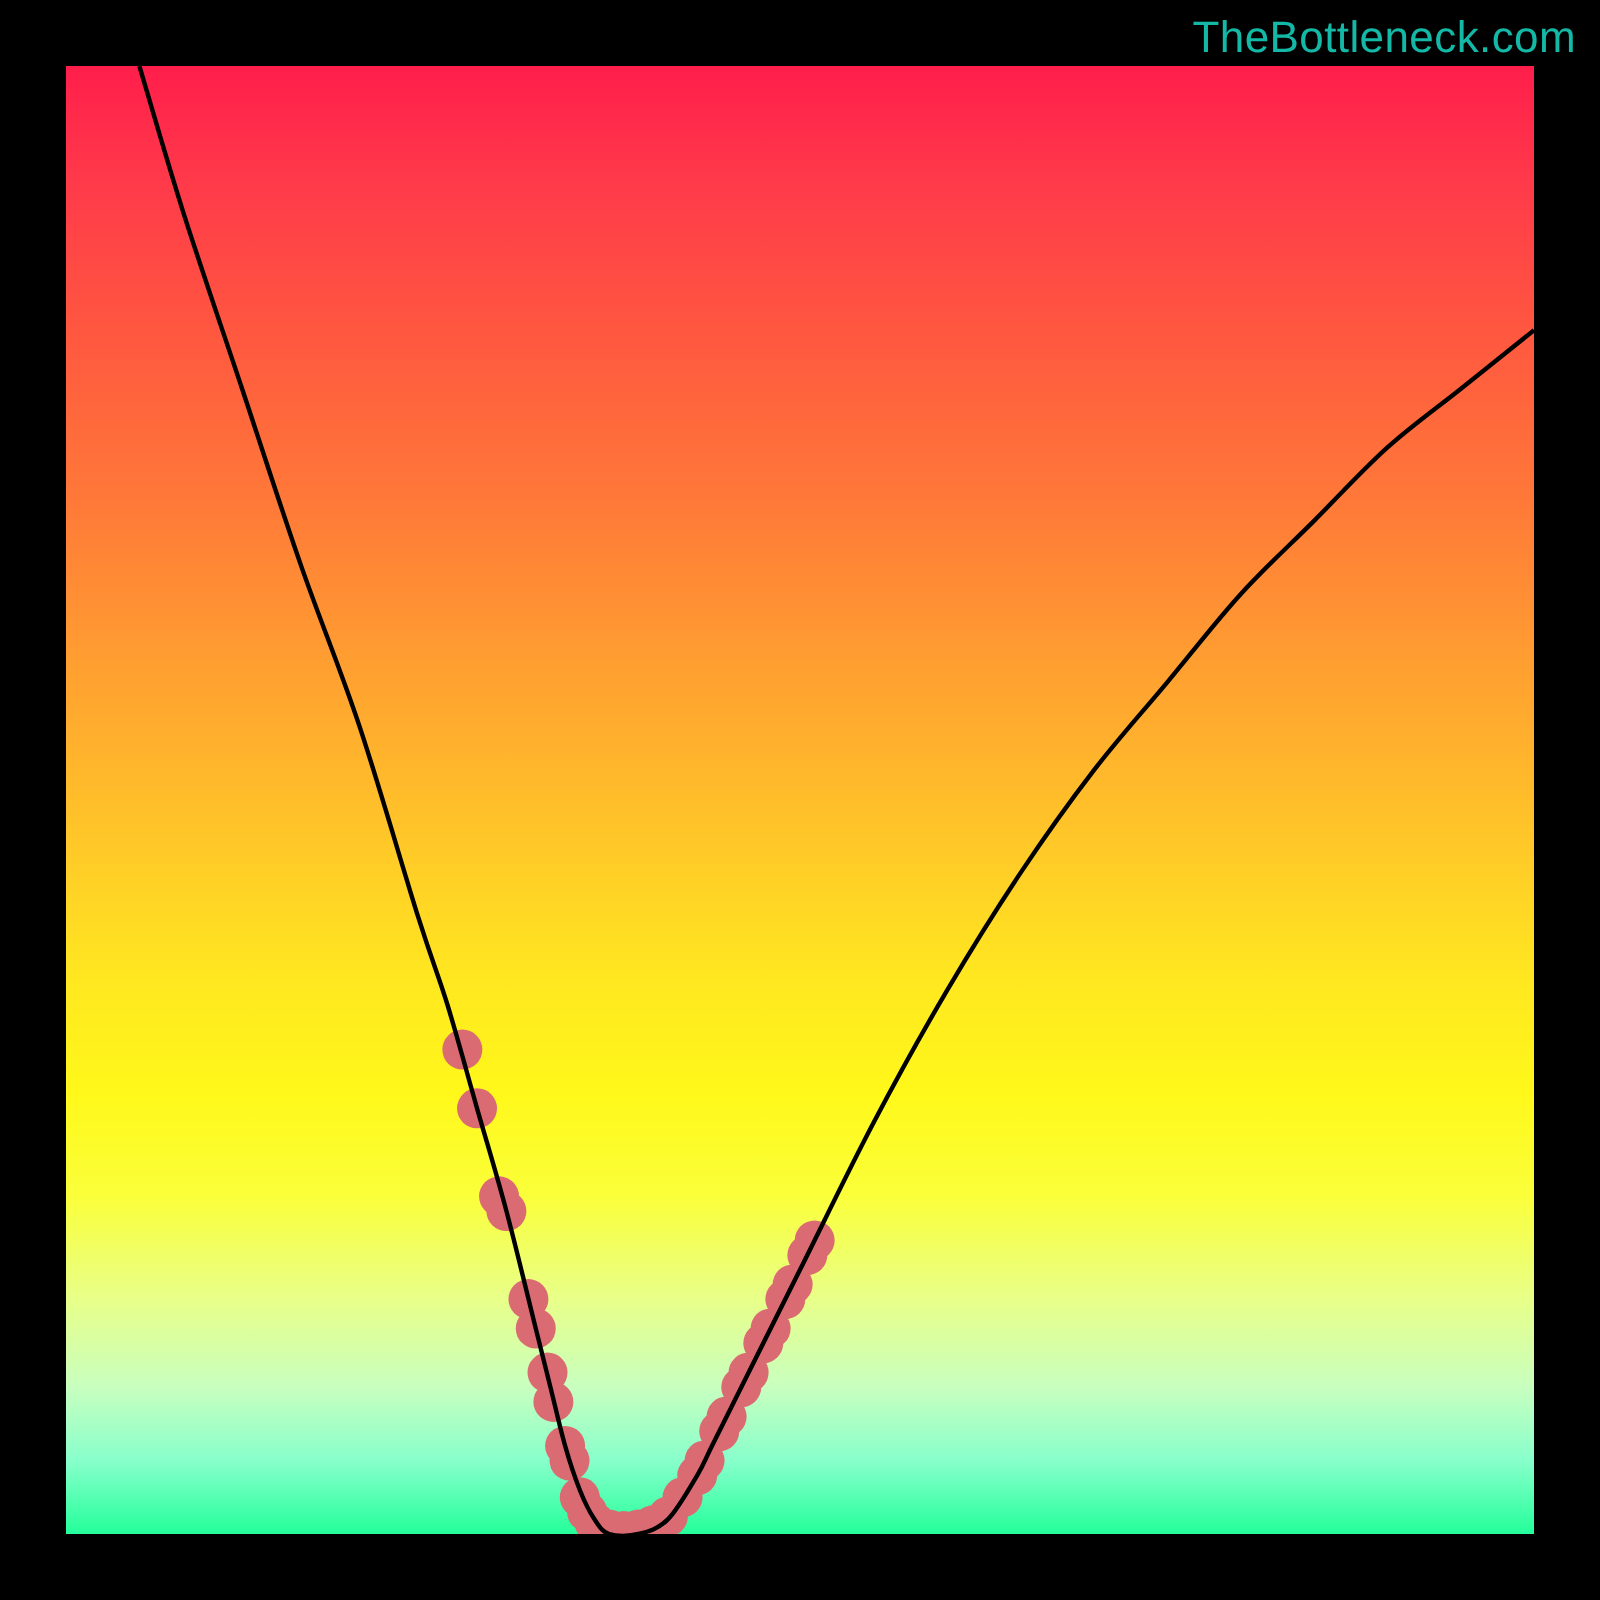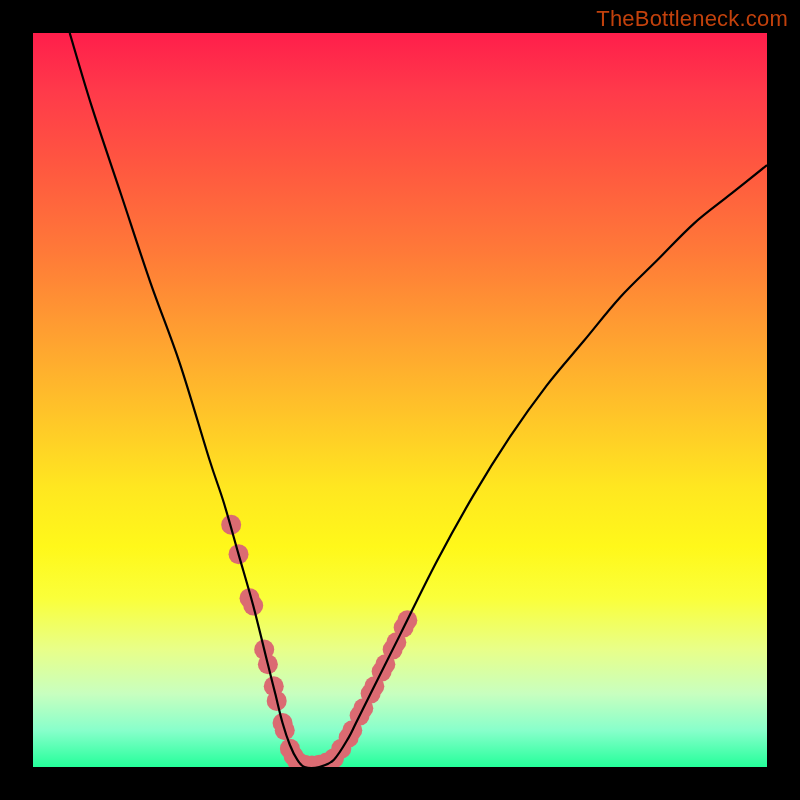--- a/index.html
+++ b/index.html
@@ -8,21 +8,21 @@
     height: 800px;
     background: #000;
     position: relative;
     overflow: hidden;
     font-family: Arial, sans-serif;
   }
   .watermark {
     position: absolute;
     top: 6px;
     right: 12px;
-    color: #c2410c;
+    color: #14b8a6;
     font-size: 22px;
     font-weight: 500;
     z-index: 10;
     letter-spacing: 0.2px;
   }
   .plot-area {
     position: absolute;
     left: 33px;
     top: 33px;
     width: 734px;

